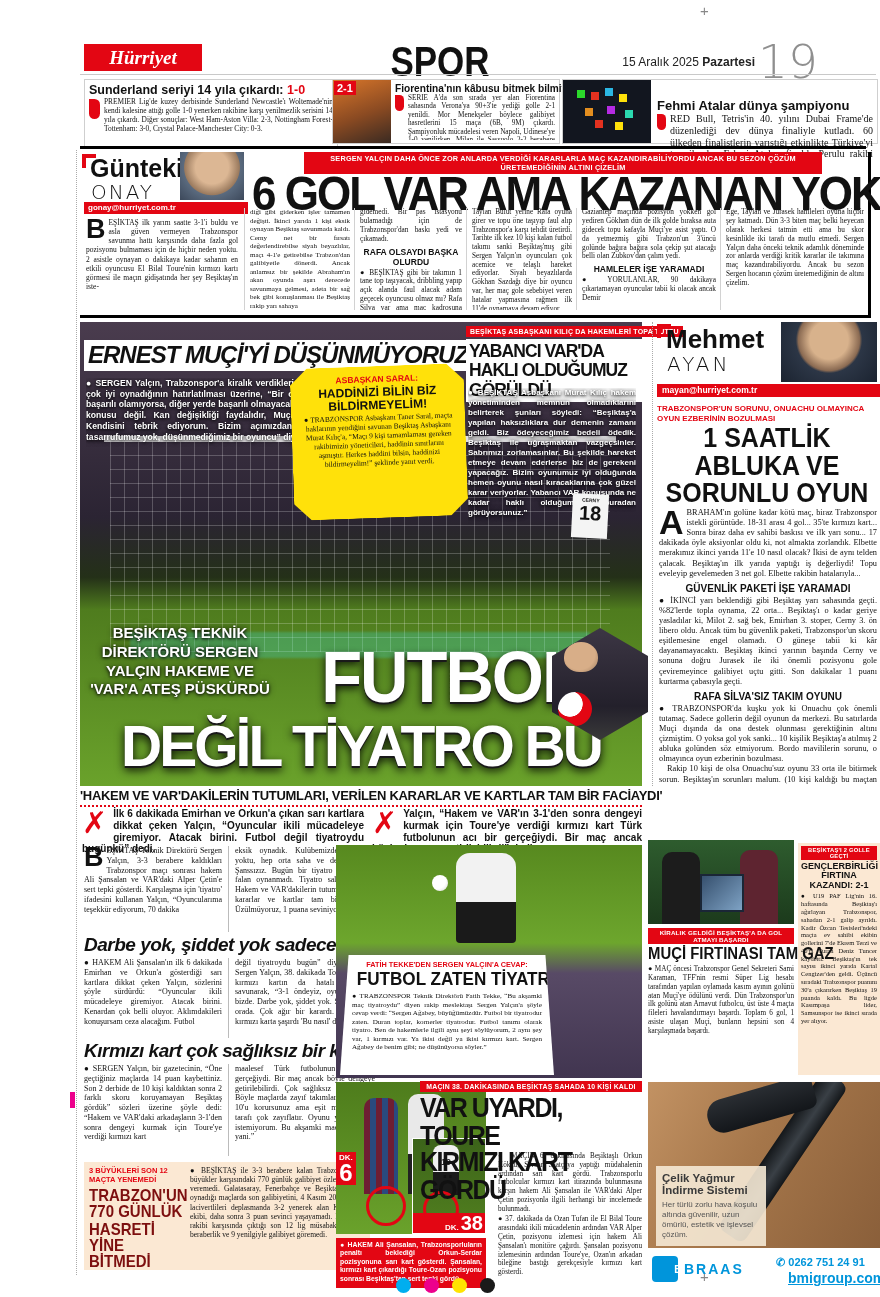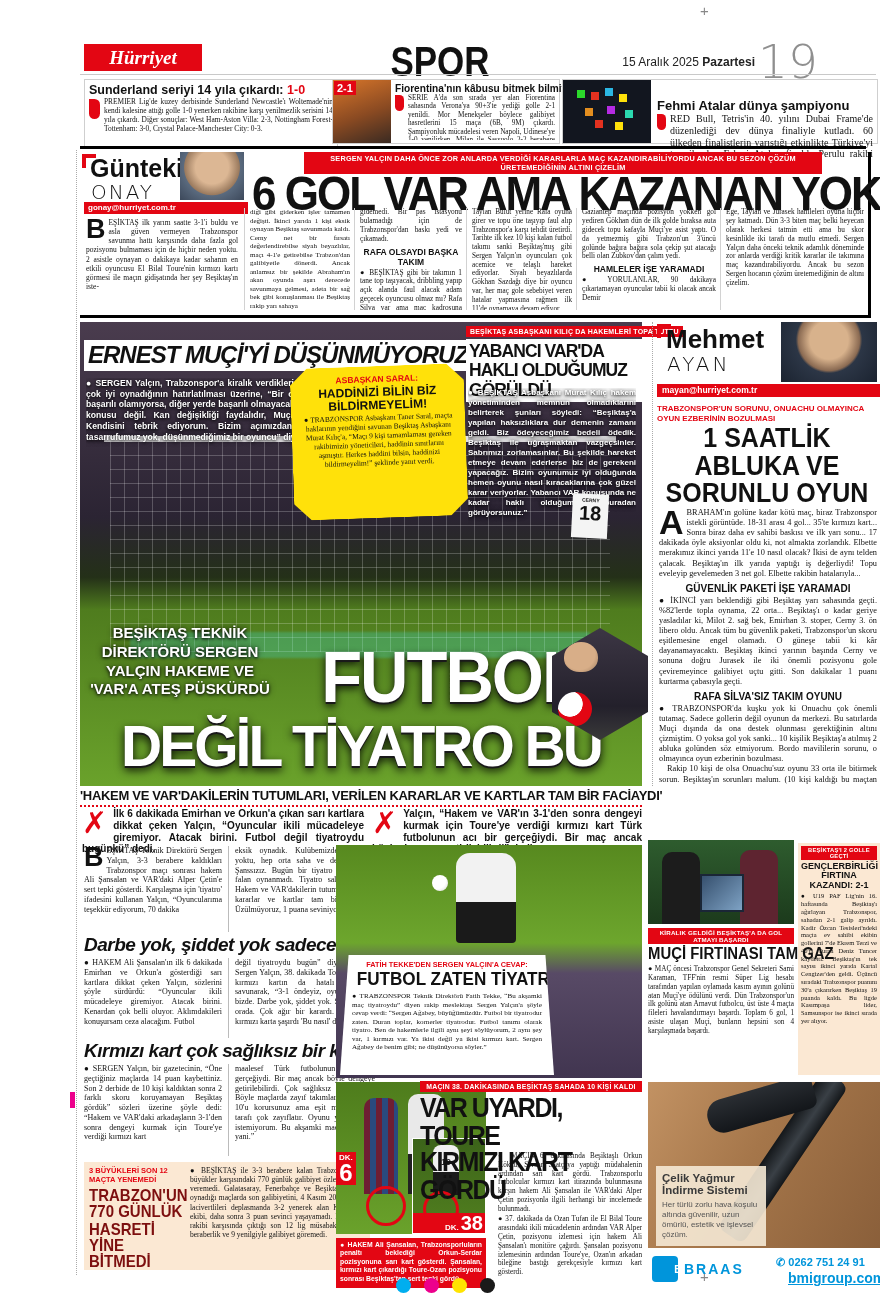--- a/index.html
+++ b/index.html
@@ -90,21 +90,21 @@
     <div class="abs" style="left:100px;top:0;width:64px;height:48px;background:radial-gradient(circle at 50% 32%,#dcb794 0 36%,#9a7a5e 60%,#5a6a7e 62%,#3c485a 100%);"></div>
     <div class="abs redbar" style="left:4px;top:50px;width:160px;height:12px;font-size:8px;line-height:12px;text-align:left;padding-left:4px;">gonay@hurriyet.com.tr</div>
 
     <div class="abs kick" style="left:176px;top:0px;width:512px;font-size:7.3px;padding:2px 3px;margin-left:48px;">SERGEN YALÇIN DAHA ÖNCE ZOR ANLARDA VERDİĞİ KARARLARLA MAÇ KAZANDIRABİLİYORDU ANCAK BU SEZON ÇÖZÜM ÜRETEMEDİĞİNİN ALTINI ÇİZELİM</div>
     <div class="abs" style="left:172px;top:14px;width:612px;font-size:44px;font-weight:900;letter-spacing:-2px;white-space:nowrap;transform:scaleY(1.1);transform-origin:left top;">6 GOL VAR AMA KAZANAN YOK</div>
 
     <div class="abs serif just ovh ocol dc" style="left:6px;top:66px;width:152px;height:92px;">BEŞİKTAŞ ilk yarım saatte 3-1'i buldu ve asla güven vermeyen Trabzonspor savunma hattı karşısında daha fazla gol pozisyonu bulmaması için de hiçbir neden yoktu. 2 asistle oynayan o dakikaya kadar sahanın en etkili oyuncusu El Bilal Toure'nin kırmızı kartı görmesi ile maçın gidişatında her şey Beşiktaş'ın iste-</div>
     <div class="abs serif just ovh ocol" style="left:164px;top:56px;width:100px;height:102px;border-left:1px solid #d2d2d2;padding-left:5px;font-size:7px;">diği gibi giderken işler tamamen değişti. İkinci yarıda 1 kişi eksik oynayan Beşiktaş savunmada kaldı. Cerny net bir fırsatı değerlendirebilse siyah beyazlılar, maçı 4-1'e getirebilse Trabzon'dan galibiyetle dönerdi. Ancak anlamsız bir şekilde Abraham'ın akan oyunda aşırı derecede savunmaya gelmesi, adeta bir sağ bek gibi konuşlanması ile Beşiktaş rakip yarı sahaya</div>
     <div class="abs ovh" style="left:274px;top:56px;width:102px;height:102px;border-left:1px solid #d2d2d2;padding-left:5px;">
       <div class="serif just" style="font-size:7.3px;line-height:1.22;">gidemedi. Bir pas istasyonu bulamadığı için de Trabzonspor'dan baskı yedi ve çıkamadı.</div>
-      <div class="subhd">RAFA OLSAYDI BAŞKA TAKIM</div>
+      <div class="subhd">RAFA OLSAYDI BAŞKA OLURDU</div>
       <div class="serif just" style="font-size:7.3px;line-height:1.22;">● BEŞİKTAŞ gibi bir takımın 1 tane top taşıyacak, dribbling yapıp açık alanda faul alacak adam geçecek oyuncusu olmaz mı? Rafa Silva var ama maç kadrosuna alınmadı. Sergen Yalçın Rafa'yı maç kadrosuna almış olsa son 10-15 dakika</div>
     </div>
     <div class="abs serif just ovh" style="left:386px;top:56px;width:100px;height:102px;border-left:1px solid #d2d2d2;padding-left:5px;font-size:7.2px;line-height:1.22;">Taylan Bulut yerine Rafa oyuna girer ve topu öne taşıyıp faul alıp Trabzonspor'a karşı tehdit üretirdi. Tarihte ilk kez 10 kişi kalan futbol takımı sanki Beşiktaş'mış gibi Sergen Yalçın'ın oyuncuları çok acemice ve telaşlı hareket ediyorlar. Siyah beyazlılarda Gökhan Sazdağı diye bir oyuncu var, her maç gole sebebiyet veren hatalar yapmasına rağmen ilk 11'de oynamaya devam ediyor.</div>
     <div class="abs ovh" style="left:496px;top:56px;width:134px;height:102px;border-left:1px solid #d2d2d2;padding-left:5px;">
       <div class="serif just" style="font-size:7.3px;line-height:1.22;">Gaziantep maçında pozisyon yokken gol yediren Gökhan dün de ilk golde bıraksa auta gidecek topu kafayla Muçi'ye asist yaptı. O da yetmezmiş gibi Trabzon'un 3'üncü golünde bağıra bağıra sola çekip şut atacağı belli olan Zubkov'dan çalım yedi.</div>
       <div class="subhd">HAMLELER İŞE YARAMADI</div>
       <div class="serif just" style="font-size:7.3px;line-height:1.22;">● YORULANLAR, 90 dakikaya çıkartamayan oyuncular tabii ki olacak ancak Demir</div>
     </div>
     <div class="abs serif just ovh" style="left:640px;top:56px;width:138px;height:102px;border-left:1px solid #d2d2d2;padding-left:5px;font-size:7.3px;line-height:1.22;">Ege, Taylan ve Jurasek hamleleri oyuna hiçbir şey katmadı. Dün 3-3 biten maç belki heyecan olarak herkesi tatmin etti ama bu skor kesinlikle iki tarafı da mutlu etmedi. Sergen Yalçın daha önceki teknik adamlık döneminde zor anlarda verdiği kritik kararlar ile takımına maç kazandırabiliyordu. Ancak bu sezon Sergen hocanın çözüm üretemediğinin de altını çizelim.</div>
   </div>

